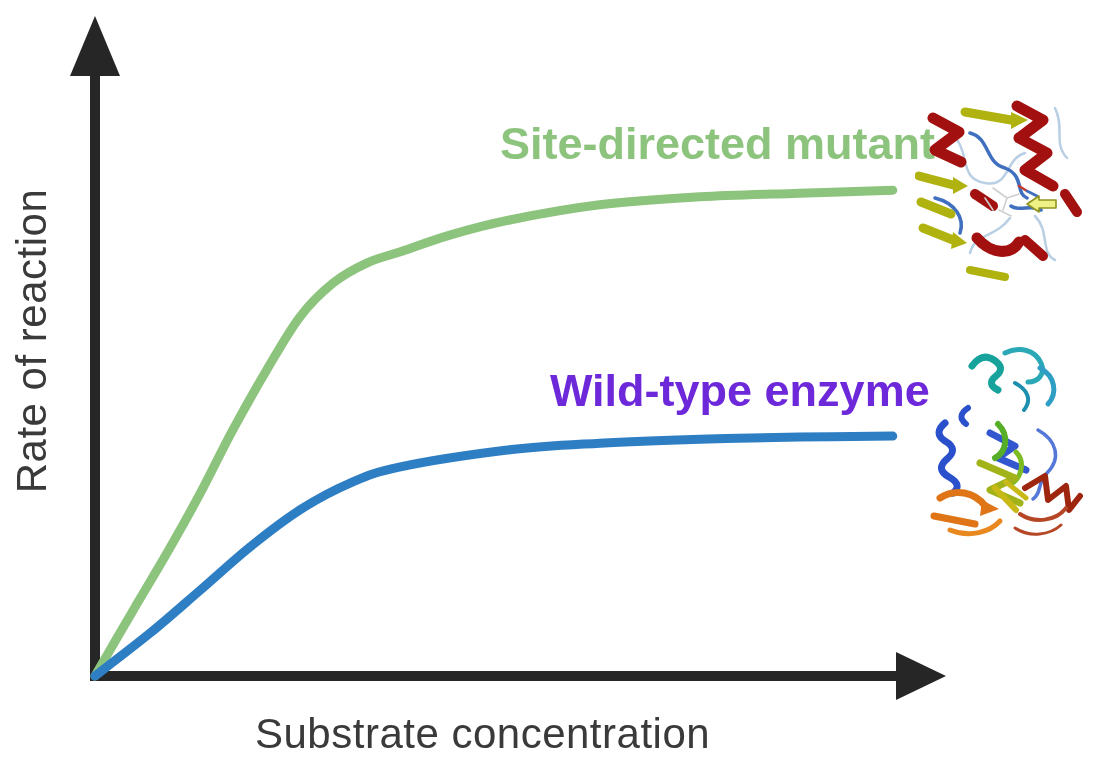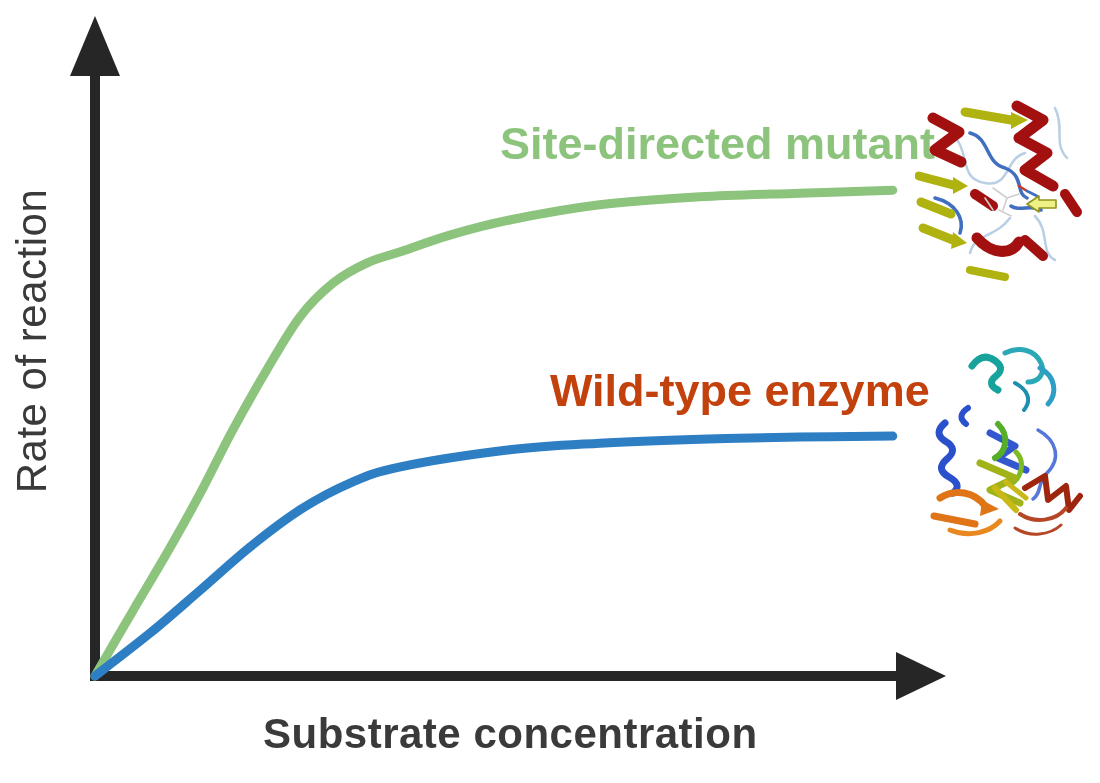--- a/index.html
+++ b/index.html
@@ -18,21 +18,21 @@
     font-weight:400;
     letter-spacing:0.5px;
     text-align:center;
     white-space:nowrap;
   }
   #ylabel{
     left:-148px;top:319px;width:360px;height:44px;line-height:44px;
     transform:rotate(-90deg);
     transform-origin:center center;
   }
-  #xlabel{left:263px;top:710px;width:400px;height:48px;line-height:48px;font-weight:bold;}
+  #xlabel{left:255px;top:710px;width:400px;height:48px;line-height:48px;}
   .curve-label{
     position:absolute;
     font-size:45px;
     font-weight:700;
     white-space:nowrap;
     text-align:center;
     letter-spacing:0px;
   }
   #label-mutant{left:500px;top:118px;width:420px;}
   #label-wildtype{left:550px;top:365px;width:350px;}
@@ -55,21 +55,21 @@
     <g id="curve-layer">
         <path d="M95 676 C101.3 665.1, 121.1 630.9, 133.1 610.4 C145.1 589.9, 155.9 572.3, 167.1 552.8 C178.3 533.3, 189.4 513.6, 200.3 493.2 C211.2 472.8, 221.6 450.6, 232.7 430.1 C243.8 409.6, 255.5 388.9, 266.7 370 C277.9 351.1, 288.8 331.4, 299.9 316.9 C311.0 302.4, 321.9 292.1, 333.1 283.1 C344.3 274.1, 356.0 268.1, 367.2 262.9 C378.4 257.7, 386.6 256.4, 400.4 251.8 C414.2 247.2, 431.6 240.4, 449.8 235.1 C468.0 229.8, 484.7 225.1, 509.7 220 C534.7 214.9, 567.9 208.7, 599.6 204.8 C631.3 200.9, 666.8 198.7, 700.1 196.8 C733.5 194.9, 767.6 194.3, 799.7 193.2 C831.8 192.1, 877.3 190.7, 892.8 190.2" fill="none" stroke="#8dc47d" stroke-width="9" stroke-linecap="round"></path>
         <path d="M95 676 C104.2 668.9, 132.5 647.4, 150.1 633.1 C167.7 618.8, 183.7 604.4, 200.3 590.1 C216.9 575.8, 233.1 560.6, 249.7 547.2 C266.3 533.8, 283.2 520.6, 299.9 509.9 C316.6 499.2, 333.4 490.3, 350.1 483.1 C366.9 475.9, 373.8 472.4, 400.4 466.9 C427.0 461.3, 476.5 453.8, 509.7 449.8 C542.9 445.9, 567.9 445.0, 599.6 443.2 C631.3 441.4, 666.8 440.2, 700.1 439.2 C733.5 438.2, 767.6 437.6, 799.7 437.1 C831.8 436.6, 877.3 436.3, 892.8 436.1" fill="none" stroke="#2e7ec4" stroke-width="9" stroke-linecap="round"></path>
       </g>
   </svg>
 
   <div id="ylabel" class="axis-label" style="color: rgb(58, 58, 58);">Rate of reaction</div>
   <div id="xlabel" class="axis-label" style="color: rgb(58, 58, 58);">Substrate concentration</div>
 
   <div id="label-mutant" class="curve-label" style="color: rgb(141, 196, 125);">Site-directed mutant</div>
-  <div id="label-wildtype" class="curve-label" style="color: #c2410c;">Wild-type enzyme</div>
+  <div id="label-wildtype" class="curve-label" style="color: #6d28d9;">Wild-type enzyme</div>
 
   <svg id="protein-mutant" class="protein" width="170" height="192" viewBox="0 0 170 192">
     <g fill="none" stroke-linecap="round" stroke-linejoin="round">
 
       <path stroke="#b9cfe4" stroke-width="2.5" d="M30 30 C60 50 40 80 70 85 C95 90 90 60 110 55"></path>
       <path stroke="#b9cfe4" stroke-width="2.5" d="M95 120 C80 140 60 135 55 155"></path>
       <path stroke="#b9cfe4" stroke-width="2.5" d="M120 118 C135 133 125 155 140 162"></path>
       <path stroke="#b9cfe4" stroke-width="2.5" d="M140 10 C150 30 138 45 152 60"></path>
 
       <path stroke="#3f6fbe" stroke-width="3.5" d="M55 35 C75 40 70 65 90 70 C110 78 100 95 112 100"></path>

